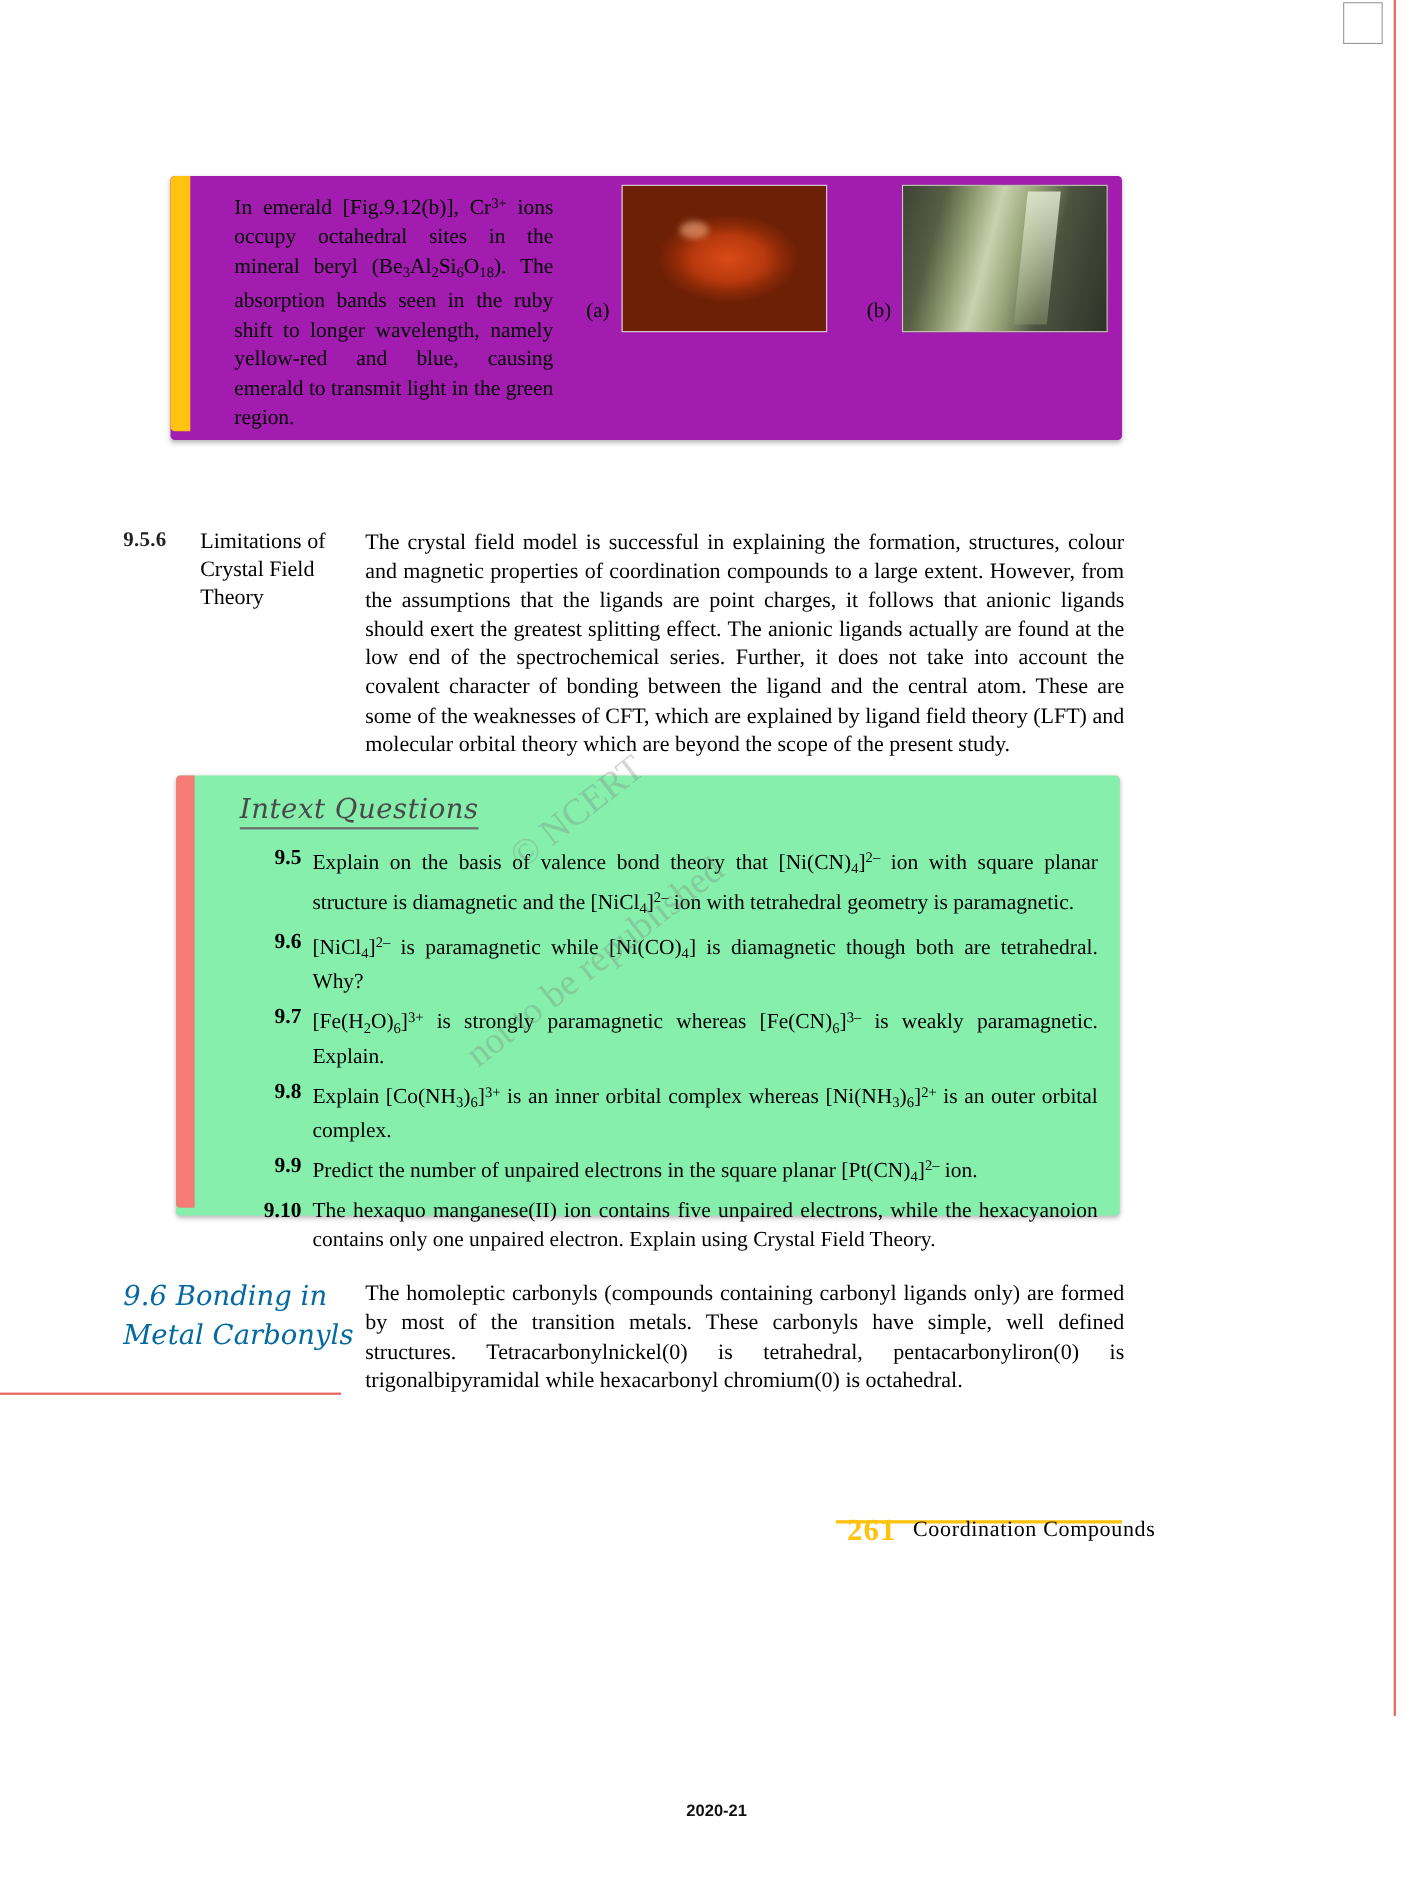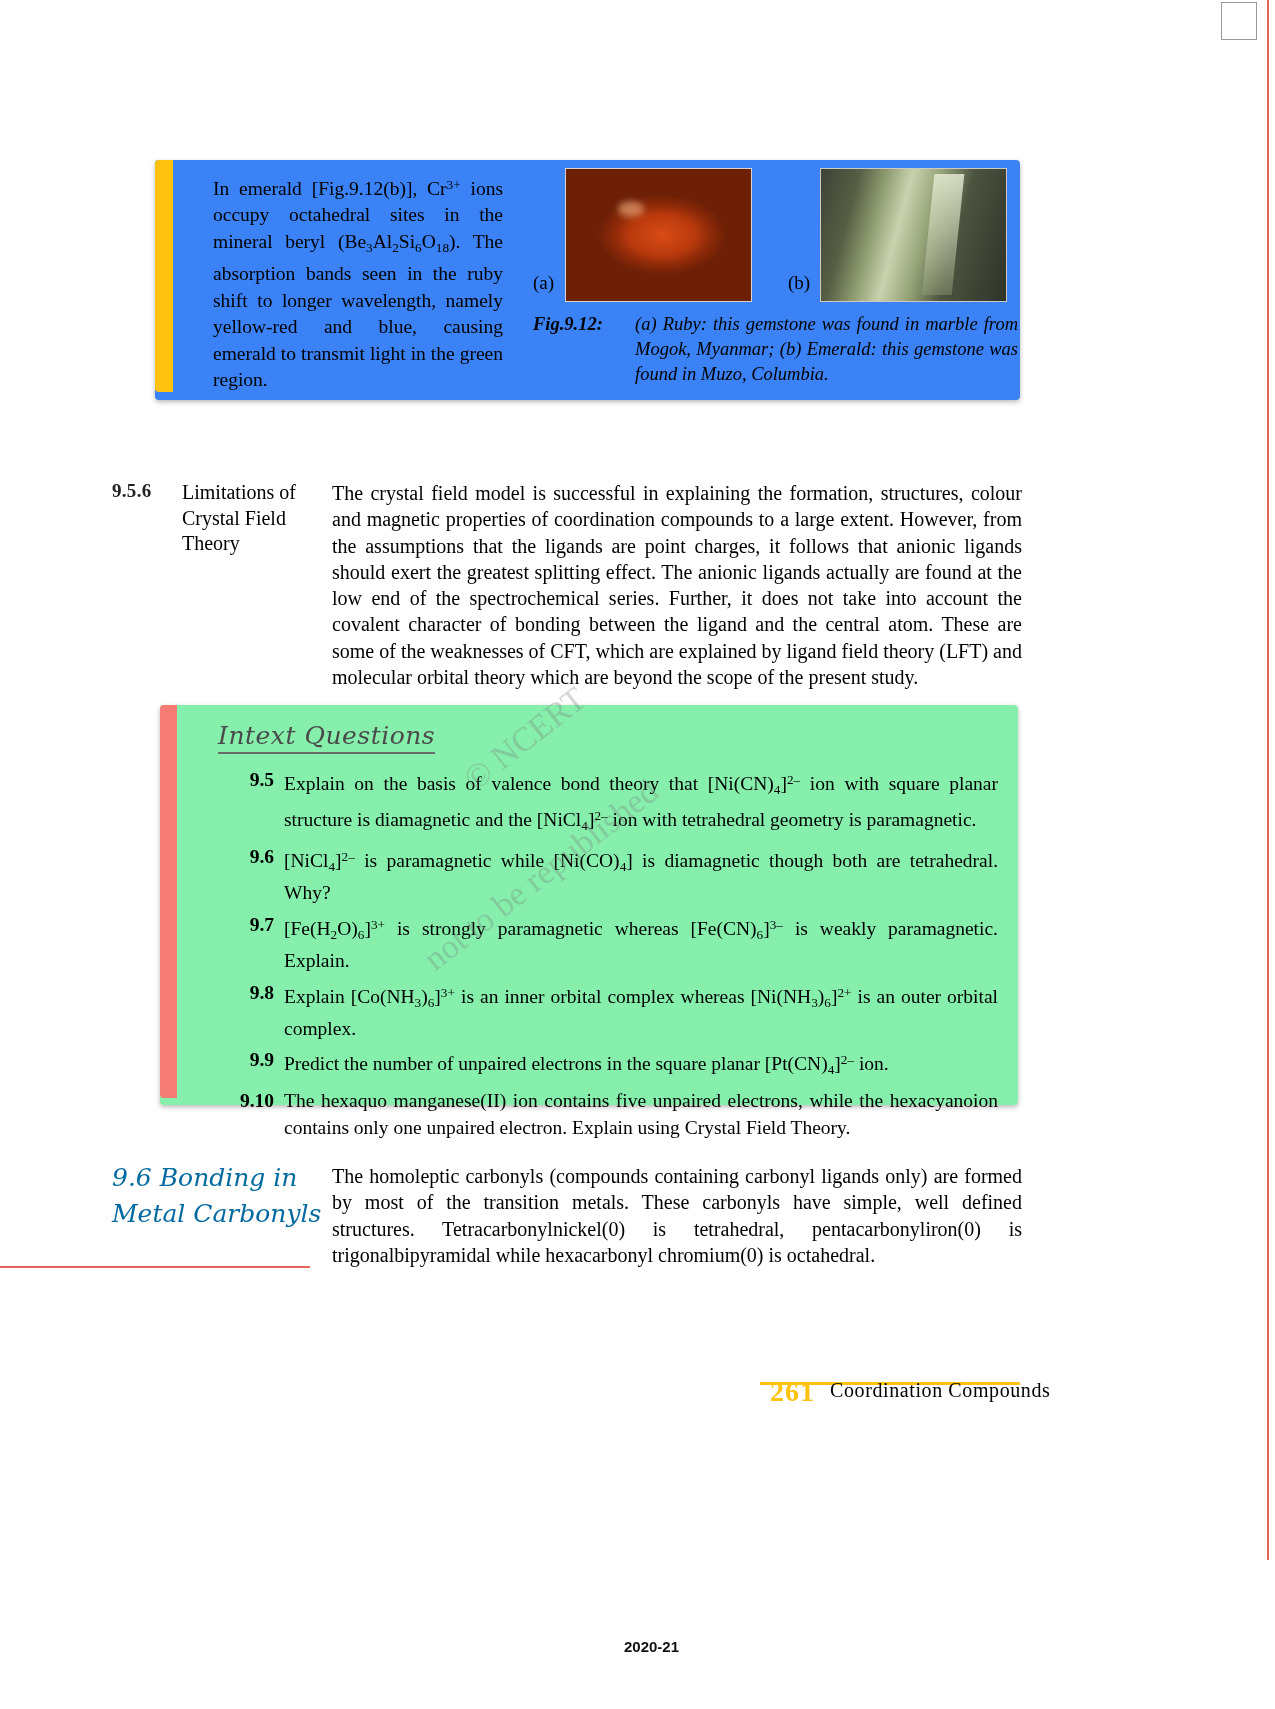--- a/index.html
+++ b/index.html
@@ -39,21 +39,21 @@
     background: #e8645a;
   }
 
   
   .topbox {
     position: absolute;
     left: 155px;
     top: 160px;
     width: 865px;
     height: 240px;
-    background: #3b82f6;
+    background: #a21caf;
     border-radius: 4px;
     box-shadow: 0 2px 5px rgba(0,0,0,0.28);
   }
   .topbox-bar {
     position: absolute;
     left: 0;
     top: 0;
     width: 18px;
     height: 232px;
     background: #ffc20e;
@@ -344,24 +344,20 @@
 
   <div class="topbox">
     <div class="topbox-bar"></div>
     <div class="topbox-text">In emerald [Fig.9.12(b)], Cr<sup>3+</sup> ions occupy octahedral sites in the mineral beryl (Be<sub>3</sub>Al<sub>2</sub>Si<sub>6</sub>O<sub>18</sub>). The absorption bands seen in the ruby shift to longer wavelength, namely yellow-red and blue, causing emerald to transmit light in the green region.</div>
 
     <div class="photo-a"></div>
     <div class="photo-b"></div>
     <div class="lbl-a">(a)</div>
     <div class="lbl-b">(b)</div>
 
-    <div class="figcap">
-      <span class="figlabel">Fig.9.12:</span>
-      <span class="figcap-body">(a) Ruby: this gemstone was found in marble from Mogok, Myanmar; (b) Emerald: this gemstone was found in Muzo, Columbia.</span>
-    </div>
   </div>
 
   <div class="sec-num">9.5.6</div>
   <div class="sec-title">Limitations of Crystal Field Theory</div>
   <div class="sec-body">The crystal field model is successful in explaining the formation, structures, colour and magnetic properties of coordination compounds to a large extent. However, from the assumptions that the ligands are point charges, it follows that anionic ligands should exert the greatest splitting effect. The anionic ligands actually are found at the low end of the spectrochemical series. Further, it does not take into account the covalent character of bonding between the ligand and the central atom. These are some of the weaknesses of CFT, which are explained by ligand field theory (LFT) and molecular orbital theory which are beyond the scope of the present study.</div>
 
   <div class="intext">
     <div class="intext-bar"></div>
     <div class="intext-title">Intext  Questions</div>
     <div class="q-list">

